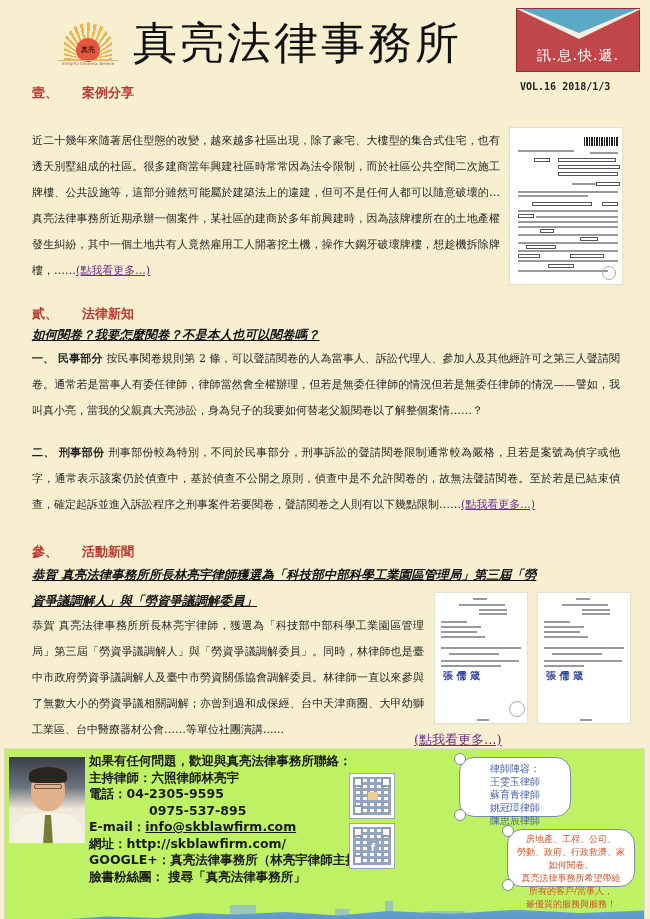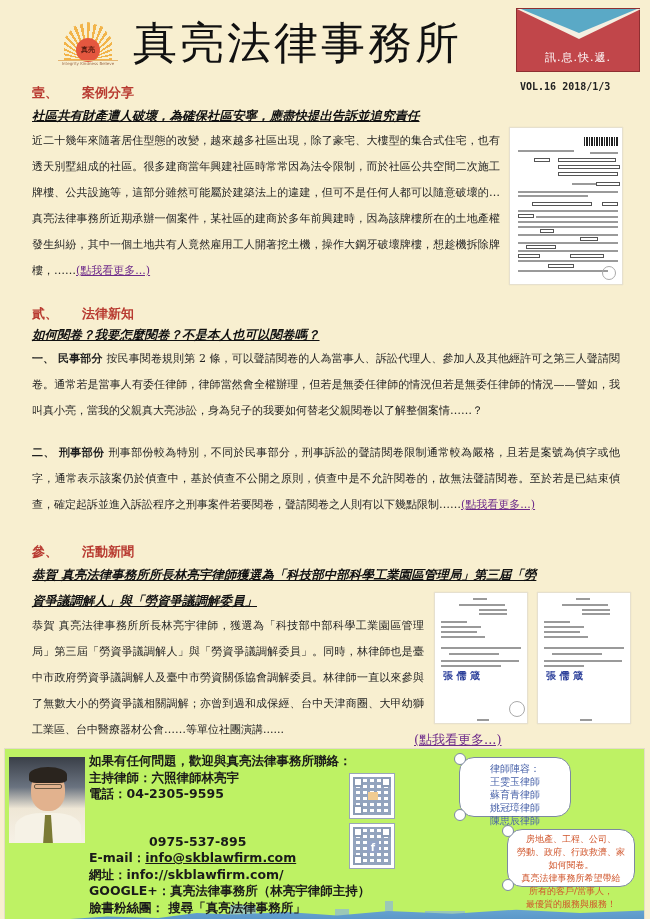--- a/index.html
+++ b/index.html
@@ -46,21 +46,21 @@
     background: #f4efe2;
     clip-path: polygon(0 0, 100% 0, 50% 100%);
   }
   .envelope .flap-inner {
     position: absolute; left: 4px; top: 0; width: 116px; height: 24px;
     background: #5aa9c6;
     clip-path: polygon(0 0, 100% 0, 50% 100%);
   }
   .envelope .label {
     position: absolute; left: 0; right: 0; bottom: 6px;
-    text-align: center; color: #fff; font-size: 11px; letter-spacing: 1px;
+    text-align: center; color: #fff; font-size: 14px; letter-spacing: 1px;
   }
   .volume {
     position: absolute; left: 520px; top: 81px;
     font-family: "DejaVu Sans Mono", monospace; font-size: 10px; font-weight: bold; color: #222;
   }
 
   
   .sec-head {
     position: absolute; left: 32px;
     color: #b83b31; font-size: 13px; font-weight: bold;
@@ -130,21 +130,21 @@
   }
   .photo .tie {
     position: absolute; left: 34px; top: 58px; width: 10px; height: 30px;
     background: #7b7a34; clip-path: polygon(20% 0, 80% 0, 100% 100%, 0 100%);
   }
   .contact {
     position: absolute; left: 84px; top: 4px;
     font-family: "DejaVu Sans", sans-serif; font-weight: bold; color: #1a1a1a;
     font-size: 12.5px; line-height: 16.5px; white-space: nowrap;
   }
-  .contact .indent { padding-left: 60px; margin-top: 31px; }
+  .contact .indent { padding-left: 60px; }
   .contact .email-link { text-decoration: underline; color: #1a1a1a; cursor: pointer; }
   .contact .addr { font-weight: normal; font-size: 11.5px; }
   .contact .addr b { font-weight: bold; }
   .qr {
     position: absolute; width: 46px; height: 46px; border: 1px solid #9aa6b8; background: #fff;
     padding: 3px;
   }
   .qr .grid {
     width: 100%; height: 100%;
     background:
@@ -201,21 +201,20 @@
     <div class="flap"></div>
     <div class="flap-inner"></div>
     <div class="label">訊.息.快.遞.</div>
   </div>
   <div class="volume">VOL.16 2018/1/3</div>
 
   <div class="sec-head" style="top:84px;">
     <span>壹、</span>
     <span>案例分享</span>
   </div>
-  <div class="sub-title" style="top:108px;">社區共有財產遭人破壞，為確保社區安寧，應盡快提出告訴並追究責任</div>
   <div class="para" style="top:128px; width:468px;">
     <span>近二十幾年來隨著居住型態的改變，越來越多社區出現，除了豪宅、大樓型的集合式住宅，也有透天別墅組成的社區。很多建商當年興建社區時常常因為法令限制，而於社區公共空間二次施工牌樓、公共設施等，這部分雖然可能屬於建築法上的違建，但可不是任何人都可以隨意破壞的…真亮法律事務所近期承辦一個案件，某社區的建商於多年前興建時，因為該牌樓所在的土地產權發生糾紛，其中一個土地共有人竟然雇用工人開著挖土機，操作大鋼牙破壞牌樓，想趁機拆除牌樓，……</span><a class="more-link">(點我看更多...)</a>
   </div>
 
   <div class="doc" style="left:509px; top:127px; width:114px; height:158px;">
     <div class="barcode" style="left:74px; top:9px; width:34px;"></div>
     <div class="line" style="left:8px; top:22px; width:56px;"></div>
     <div class="line" style="left:80px; top:24px; width:28px;"></div>
     <div class="box" style="left:24px; top:30px; width:16px;"></div>
     <div class="box" style="left:48px; top:30px; width:58px;"></div>
@@ -317,21 +316,21 @@
       <div class="hair"></div>
       <div class="glasses"></div>
     </div>
 
     <div class="contact">
       <div>如果有任何問題，歡迎與真亮法律事務所聯絡：</div>
       <div>主持律師：六照律師林亮宇</div>
       <div><span>電話：</span><span>04-2305-9595</span></div>
       <div class="indent"><span>0975-537-895</span></div>
       <div><span>E-mail：</span><a class="email-link">info@skblawfirm.com</a></div>
-      <div><span>網址：</span><span>info://skblawfirm.com/</span></div>
+      <div><span>網址：</span><span>http://skblawfirm.com/</span></div>
       <div>GOOGLE+：真亮法律事務所（林亮宇律師主持）</div>
       <div>臉書粉絲團：  搜尋「真亮法律事務所」</div>
     </div>
 
     <div class="qr" style="left:344px; top:24px;">
       <div class="grid">
         <div class="corner" style="left:0; top:0;"></div>
         <div class="corner" style="right:0; top:0;"></div>
         <div class="corner" style="left:0; bottom:0;"></div>
         <div class="center-dot"></div>

